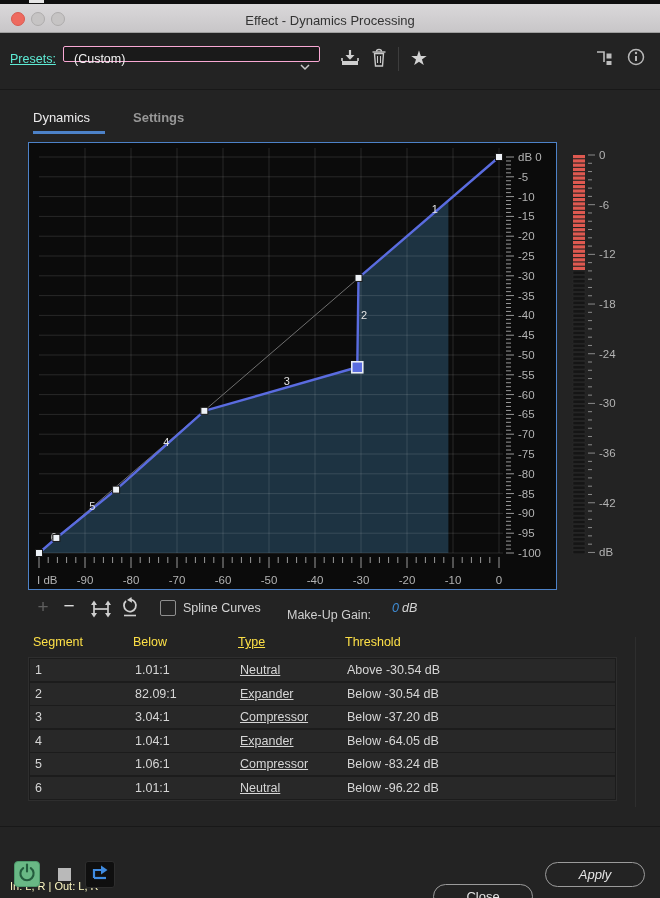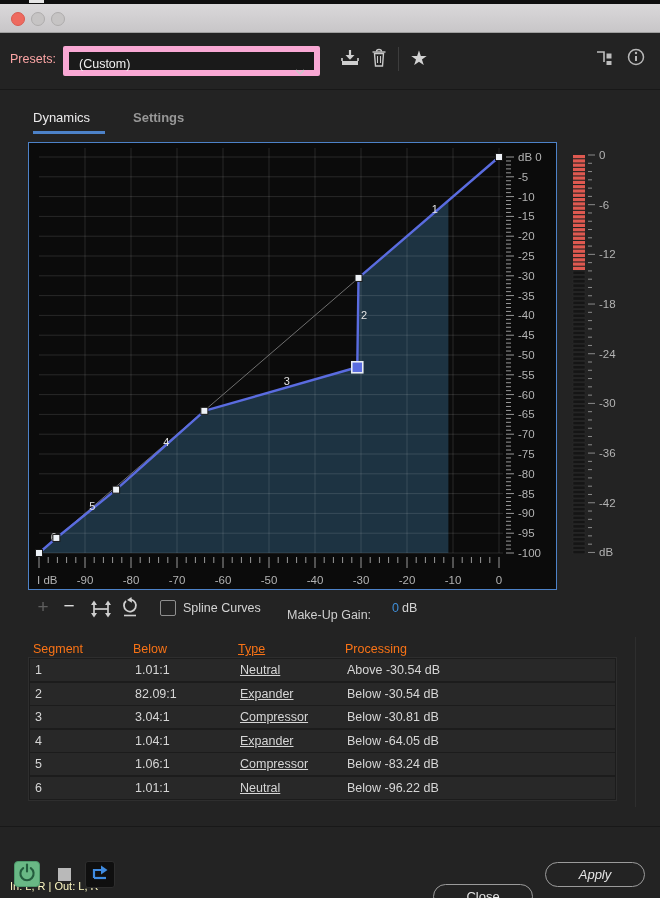--- a/index.html
+++ b/index.html
@@ -14,23 +14,23 @@
   .top-dash{left:29px;top:0;width:15px;height:3px;background:#e6e6e6;}
   
   .titlebar{left:0;top:4px;width:660px;height:28px;
     background:linear-gradient(#dad8da,#c8c6c8);border-bottom:1px solid #9f9f9f;}
   .tl{position:absolute;top:8px;width:12px;height:12px;border-radius:50%;}
   .tl-close{left:11px;background:#ee6a5f;border:0.5px solid #d85a50;}
   .tl-min{left:31px;background:#c6c4c4;border:0.5px solid #aeacac;}
   .tl-max{left:51px;background:#c6c4c4;border:0.5px solid #aeacac;}
   .win-title{left:0;top:9px;width:660px;text-align:center;font-size:13px;color:#333;font-weight:500;}
   
-  .presets-label{left:10px;top:52px;font-size:12.5px;color:#fca5a5;}
-  .preset-dd{left:63px;top:46px;width:257px;height:30px;background:#1a1a1a;
-    border:6px solid #f9a8d4;border-radius:2px;box-sizing:border-box;text-decoration:underline;}
+  .presets-label{left:10px;top:52px;font-size:12.5px;color:#5eead4;text-decoration:underline;}
+  .preset-dd{left:63px;top:46px;width:257px;height:16px;background:#1a1a1a;
+    border:1px solid #f9a8d4;border-radius:2px;box-sizing:border-box;text-decoration:underline;}
   .preset-dd .val{position:absolute;left:10px;top:5px;font-size:12.5px;color:#f0f0f0;}
   .preset-dd .chev{position:absolute;right:9px;top:10px;}
   .iconbtn{display:flex;align-items:center;justify-content:center;}
   .v-div{left:398px;top:47px;width:1px;height:24px;background:#3d3d3d;}
   .star-btn{left:406px;top:44px;width:26px;height:28px;font-size:20px;color:#d2d2d2;text-align:center;line-height:28px;}
   .sep1{left:0;top:89px;width:660px;height:1px;background:#181818;}
   .sep2{left:0;top:826px;width:660px;height:1px;background:#181818;}
   
   .tab{top:110px;height:22px;font-size:13px;}
   .tab-active{left:33px;color:#ecebec;}
@@ -43,26 +43,26 @@
   svg text{font-family:"Liberation Sans",sans-serif;}
   
   .tb-glyph{font-size:19px;line-height:22px;text-align:center;}
   .add-btn{left:33px;top:596px;width:20px;height:22px;color:#5f5f5f;}
   .rem-btn{left:59px;top:595px;width:20px;height:22px;color:#dcdcdc;}
   .flip-btn{left:88px;top:600px;width:26px;height:18px;}
   .reset-btn{left:120px;top:597px;width:20px;height:20px;}
   .cb{left:160px;top:600px;width:14px;height:14px;border:1.5px solid #8f8f8f;border-radius:2px;background:transparent;}
   .spline-label{left:183px;top:601px;font-size:12.5px;color:#d4d4d4;}
   .makeup-label{left:287px;top:601px;font-size:12.5px;color:#cfcfcf;margin-top:7px;}
-  .makeup-value{left:392px;top:601px;font-size:12.5px;}
+  .makeup-value{left:392px;top:601px;font-size:12.5px;font-style:italic;}
   .makeup-value .num{color:#3f8ed8;}
   .makeup-value .unit{color:#d4d4d4;margin-left:3px;}
   
   .thead{left:28px;top:635px;width:589px;height:20px;}
-  .thead .tc{color:#f97316;top:0;margin-top:7px;}
+  .thead .tc{color:#fde047;top:0;}
   .tc{position:absolute;font-size:12.5px;white-space:nowrap;}
   .tc0{left:5px;}.tc1{left:105px;}.tc2{left:210px;text-decoration:underline;}.tc3{left:317px;}
   .tbody{left:28px;top:657px;width:589px;background:#1c1c1c;border:1px solid #2e2e2e;
     display:flex;flex-direction:column;gap:1.5px;padding:1px;box-sizing:border-box;}
   .trow{position:relative;height:22px;background:#282828;}
   .trow .tc{top:4px;color:#d6d6d6;}
   .scroll-line{left:635px;top:637px;width:1px;height:170px;background:#2e2e2e;}
   
   .io-status{left:10px;top:880px;font-size:11px;color:#fef9c3;}
   .power-btn{left:14px;top:861px;width:26px;height:26px;background:#69b885;border:1px solid #4e9a6c;
@@ -79,20 +79,21 @@
 </head>
 <body>
 
 <div class="abs top-strip"></div>
 <div class="abs top-dash"></div>
 
 <div class="abs titlebar">
   <span class="tl tl-close"></span>
   <span class="tl tl-min"></span>
   <span class="tl tl-max"></span>
+  <div class="abs win-title">Effect - Dynamics Processing</div>
 </div>
 
 <div class="abs presets-label">Presets:</div>
 <div class="abs preset-dd">
   <span class="val">(Custom)</span>
   <span class="chev">
     <svg width="10" height="7">
         <polyline points="1,1 5,5 9,1" fill="none" stroke="#c9c9c9" stroke-width="1.5"></polyline>
       </svg>
   </span>
@@ -583,40 +584,40 @@
 <div class="abs spline-label">Spline Curves</div>
 <div class="abs makeup-label">Make-Up Gain:</div>
 <div class="abs makeup-value">
   <span class="num">0</span><span class="unit">dB</span>
 </div>
 
 <div class="abs thead">
   <span class="tc tc0">Segment</span>
   <span class="tc tc1">Below</span>
   <span class="tc tc2">Type</span>
-  <span class="tc tc3">Processing</span>
+  <span class="tc tc3">Threshold</span>
 </div>
 <div class="abs tbody" id="table-rows">
     <div class="trow">
       <span class="tc tc0">1</span>
       <span class="tc tc1">1.01:1</span>
       <span class="tc tc2">Neutral</span>
       <span class="tc tc3">Above -30.54 dB</span>
     </div>
     <div class="trow">
       <span class="tc tc0">2</span>
       <span class="tc tc1">82.09:1</span>
       <span class="tc tc2">Expander</span>
       <span class="tc tc3">Below -30.54 dB</span>
     </div>
     <div class="trow">
       <span class="tc tc0">3</span>
       <span class="tc tc1">3.04:1</span>
       <span class="tc tc2">Compressor</span>
-      <span class="tc tc3">Below -30.81 dB</span>
+      <span class="tc tc3">Below -37.20 dB</span>
     </div>
     <div class="trow">
       <span class="tc tc0">4</span>
       <span class="tc tc1">1.04:1</span>
       <span class="tc tc2">Expander</span>
       <span class="tc tc3">Below -64.05 dB</span>
     </div>
     <div class="trow">
       <span class="tc tc0">5</span>
       <span class="tc tc1">1.06:1</span>

